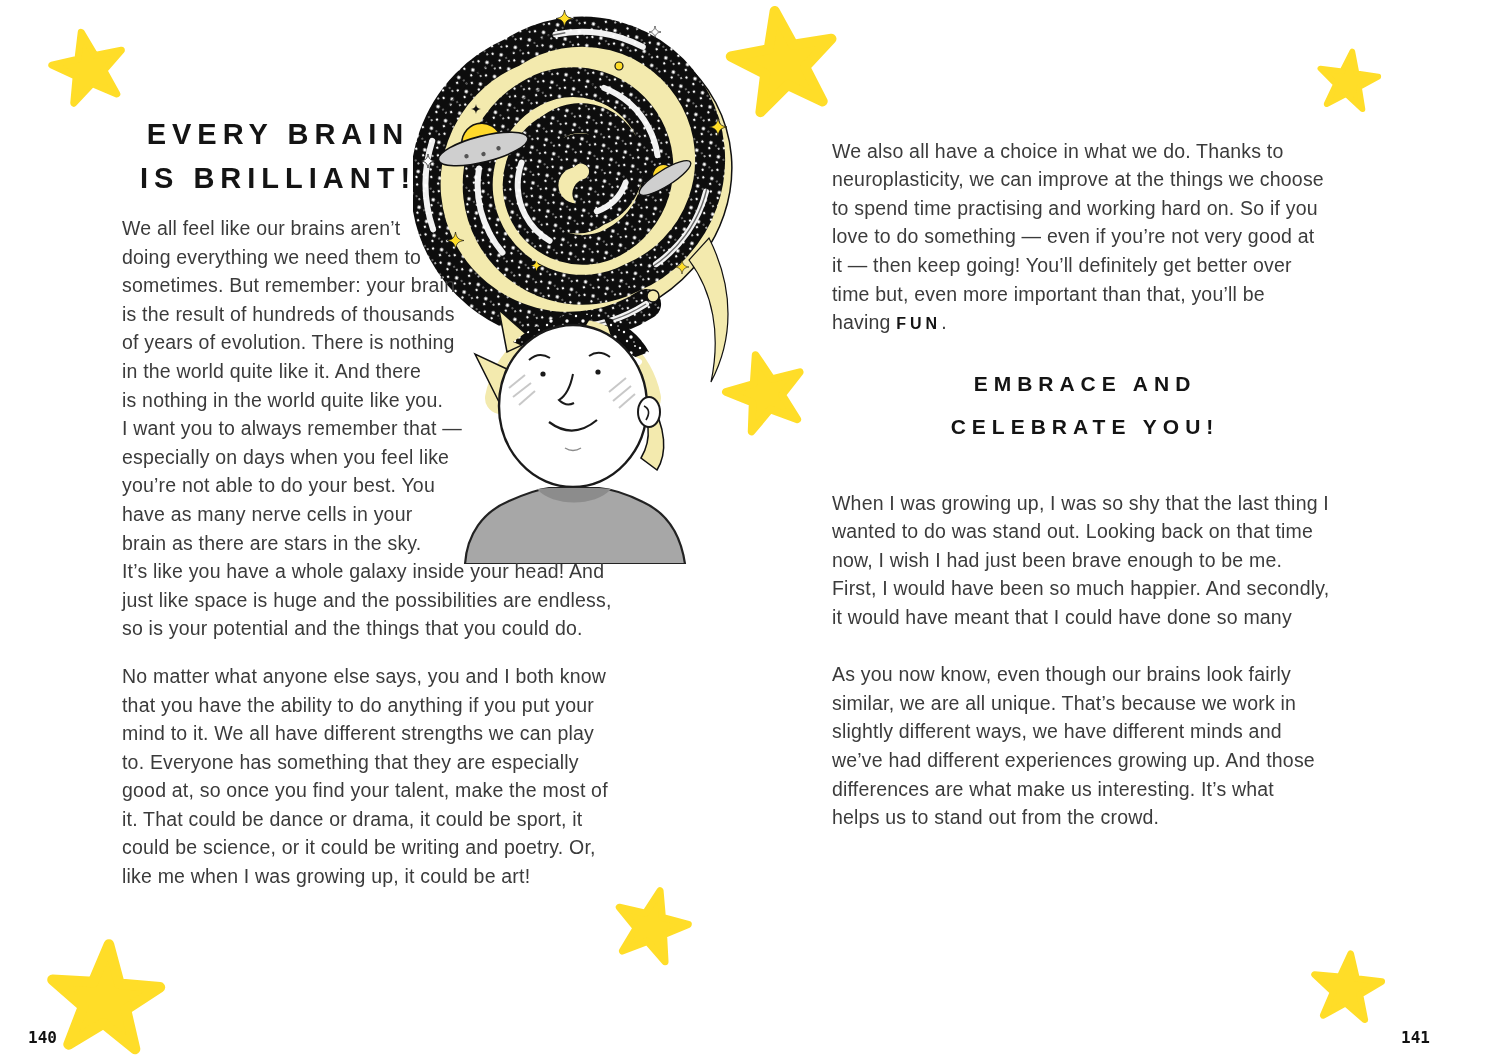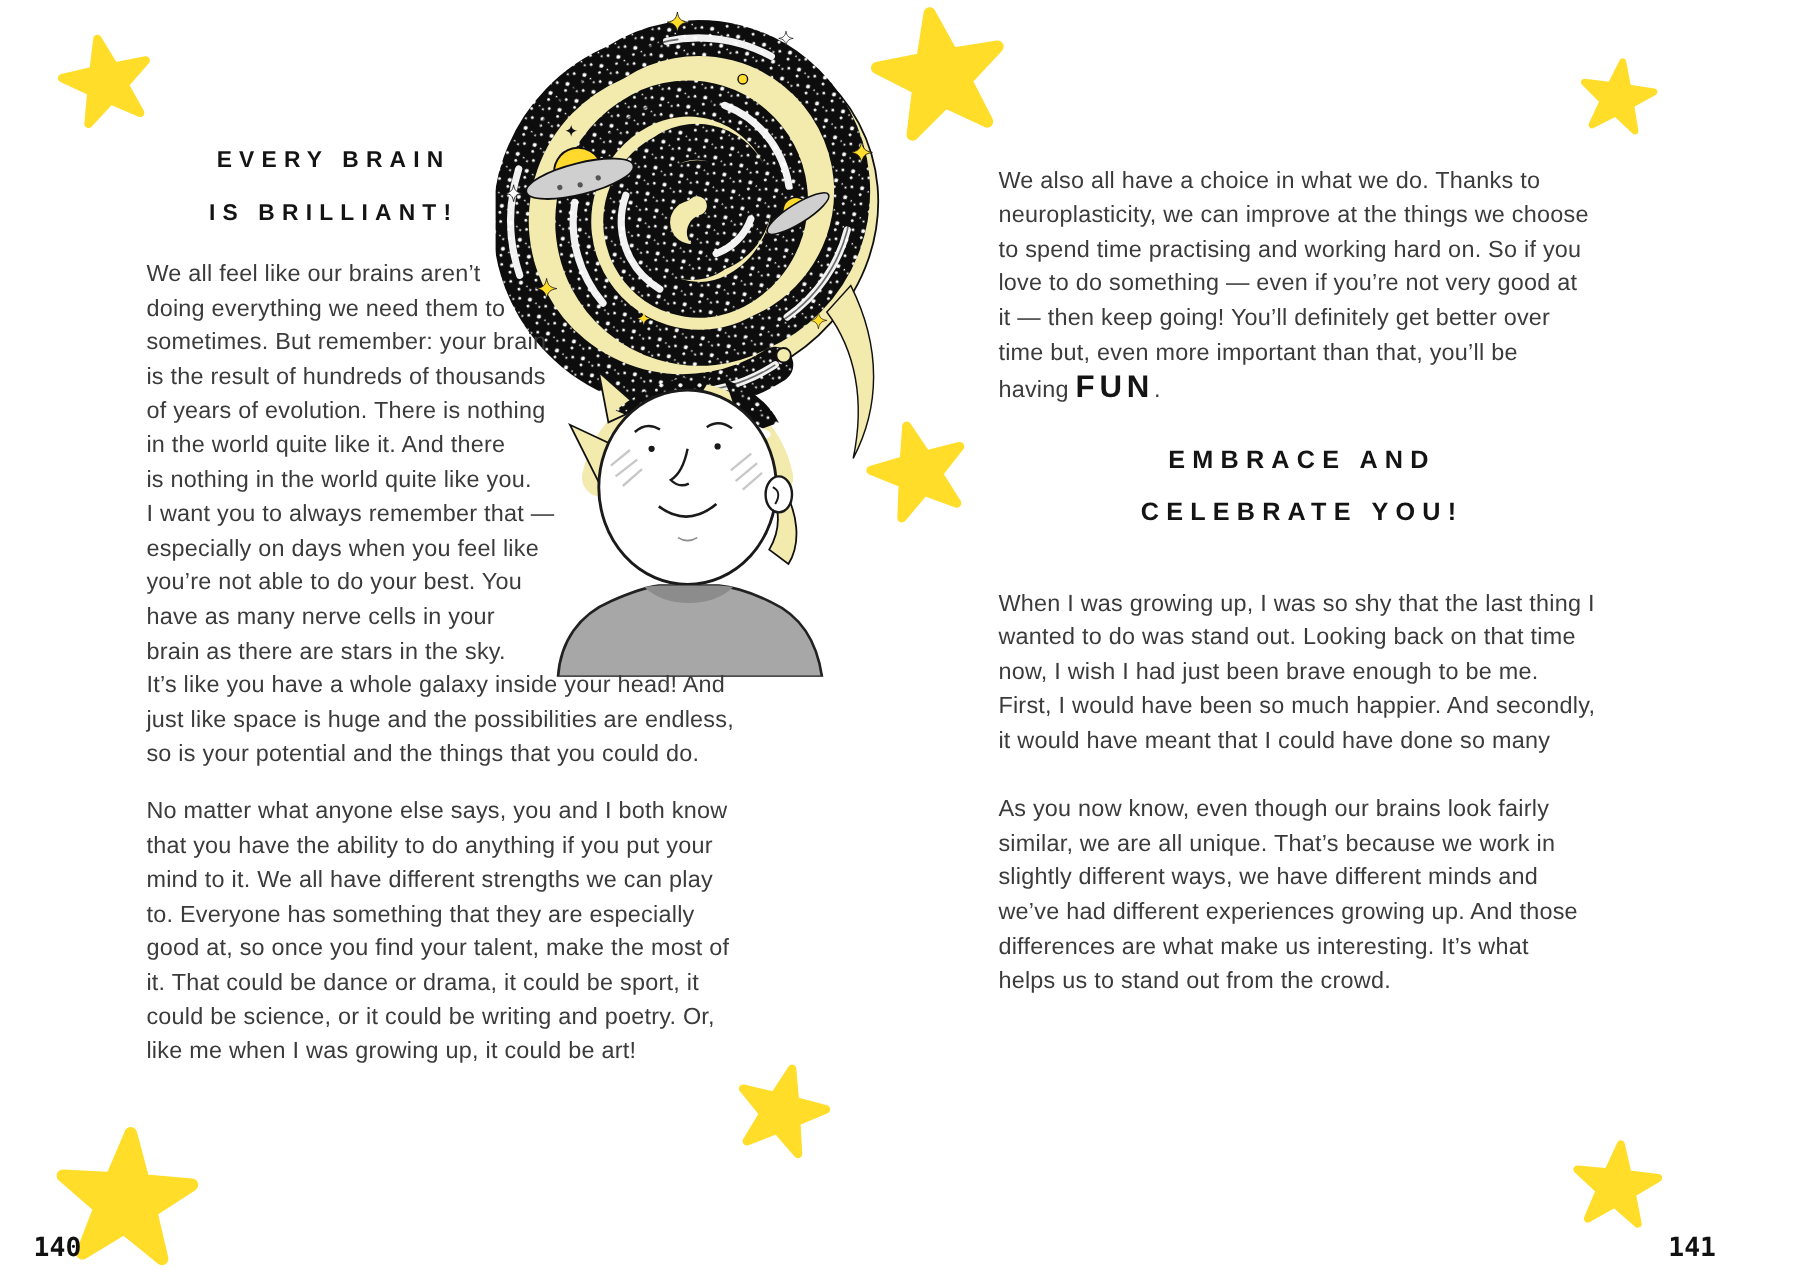--- a/index.html
+++ b/index.html
@@ -14,33 +14,33 @@
   html,body{margin:0;padding:0;}
   body{
     width:1500px;height:1059px;position:relative;background:#ffffff;
     font-family:"Liberation Sans",sans-serif;overflow:hidden;
   }
   .abs{position:absolute;}
   .heading{
     font-weight:bold;color:var(--ink);text-align:center;
     white-space:pre-line;margin:0;
   }
-  .heading-left{font-size:19px;line-height:44px;letter-spacing:6px;}
+  .heading-left{font-size:29px;line-height:44px;letter-spacing:6px;}
   .heading-right{font-size:21px;line-height:43px;letter-spacing:6px;}
   .body-text{
     font-size:19.5px;line-height:28.6px;color:var(--body-text);
     white-space:pre-line;letter-spacing:0.2px;margin:0;
   }
   .special-line{display:block;white-space:pre;}
   .emph{
-    font-weight:bold;color:var(--ink);font-size:26px;letter-spacing:4px;
+    font-weight:bold;color:var(--ink);font-size:16px;letter-spacing:4px;
   }
   .pagenum{
     font-family:"DejaVu Sans Mono",monospace;font-weight:bold;
-    font-size:22px;color:#111;
+    font-size:16px;color:#111;
   }
   .star{fill:var(--star-yellow);stroke:var(--star-yellow);stroke-width:9;stroke-linejoin:round;overflow:visible;}
 </style>
 </head>
 <body>
 
 <svg width="0" height="0" style="position:absolute" aria-hidden="true">
   <defs>
     <path id="star5" d="M50 2 L61.2 34.6 L95.6 35.2 L68.1 55.9 L78.2 88.8 L50 69 L21.8 88.8 L31.9 55.9 L4.4 35.2 L38.8 34.6 Z"></path>
     <path id="sparkle4" d="M50 0 C56 34 66 44 100 50 C66 56 56 66 50 100 C44 66 34 56 0 50 C34 44 44 34 50 0 Z"></path>

